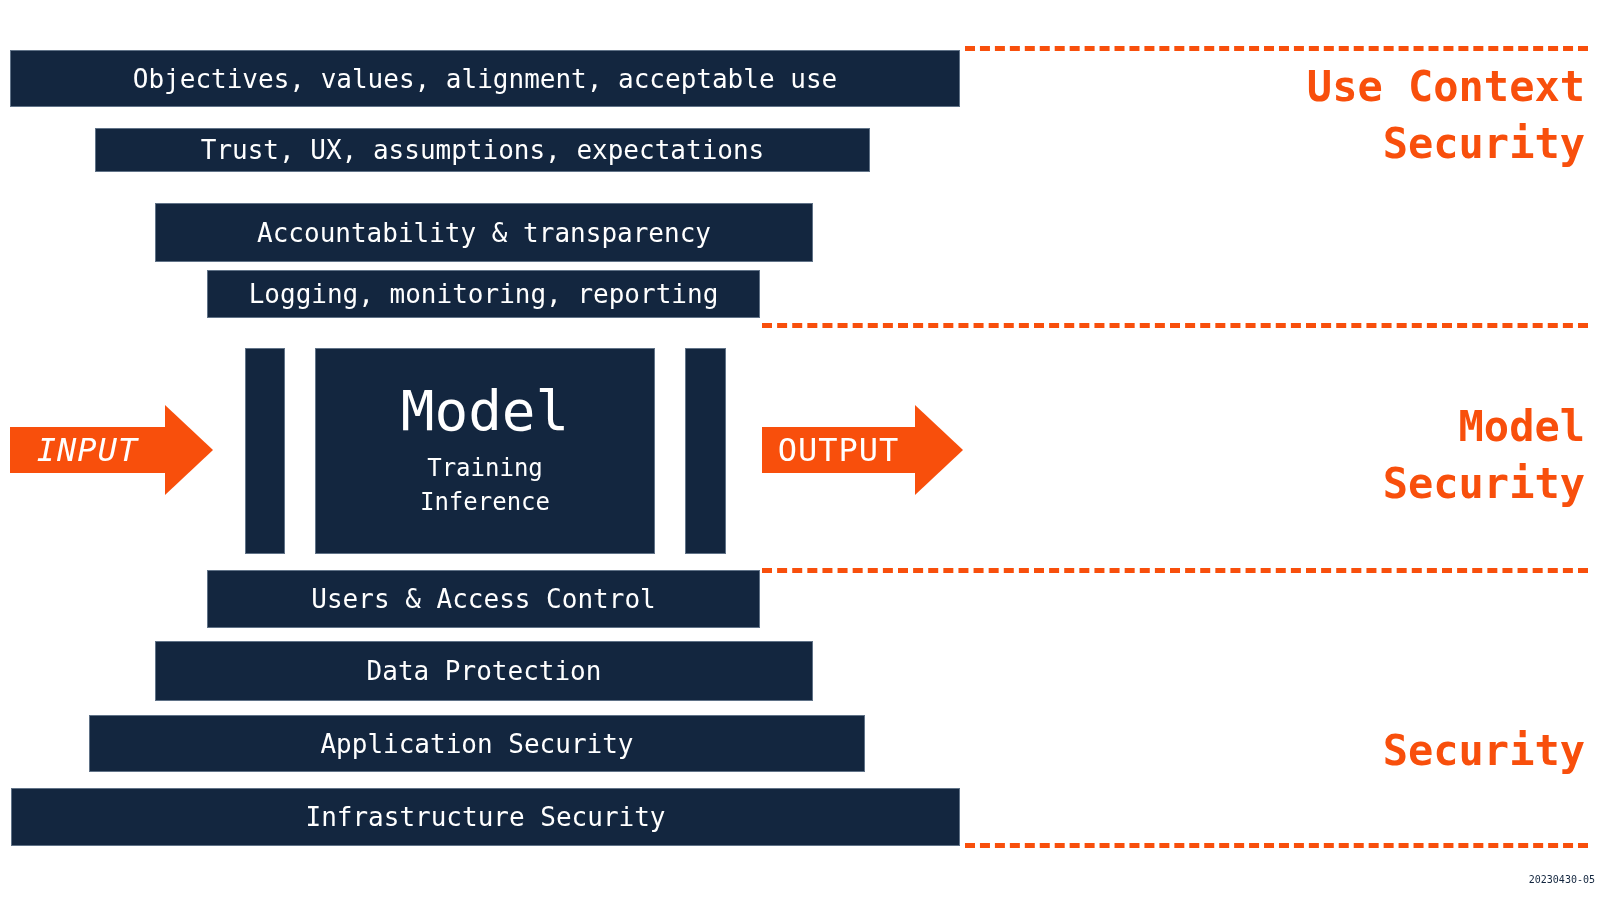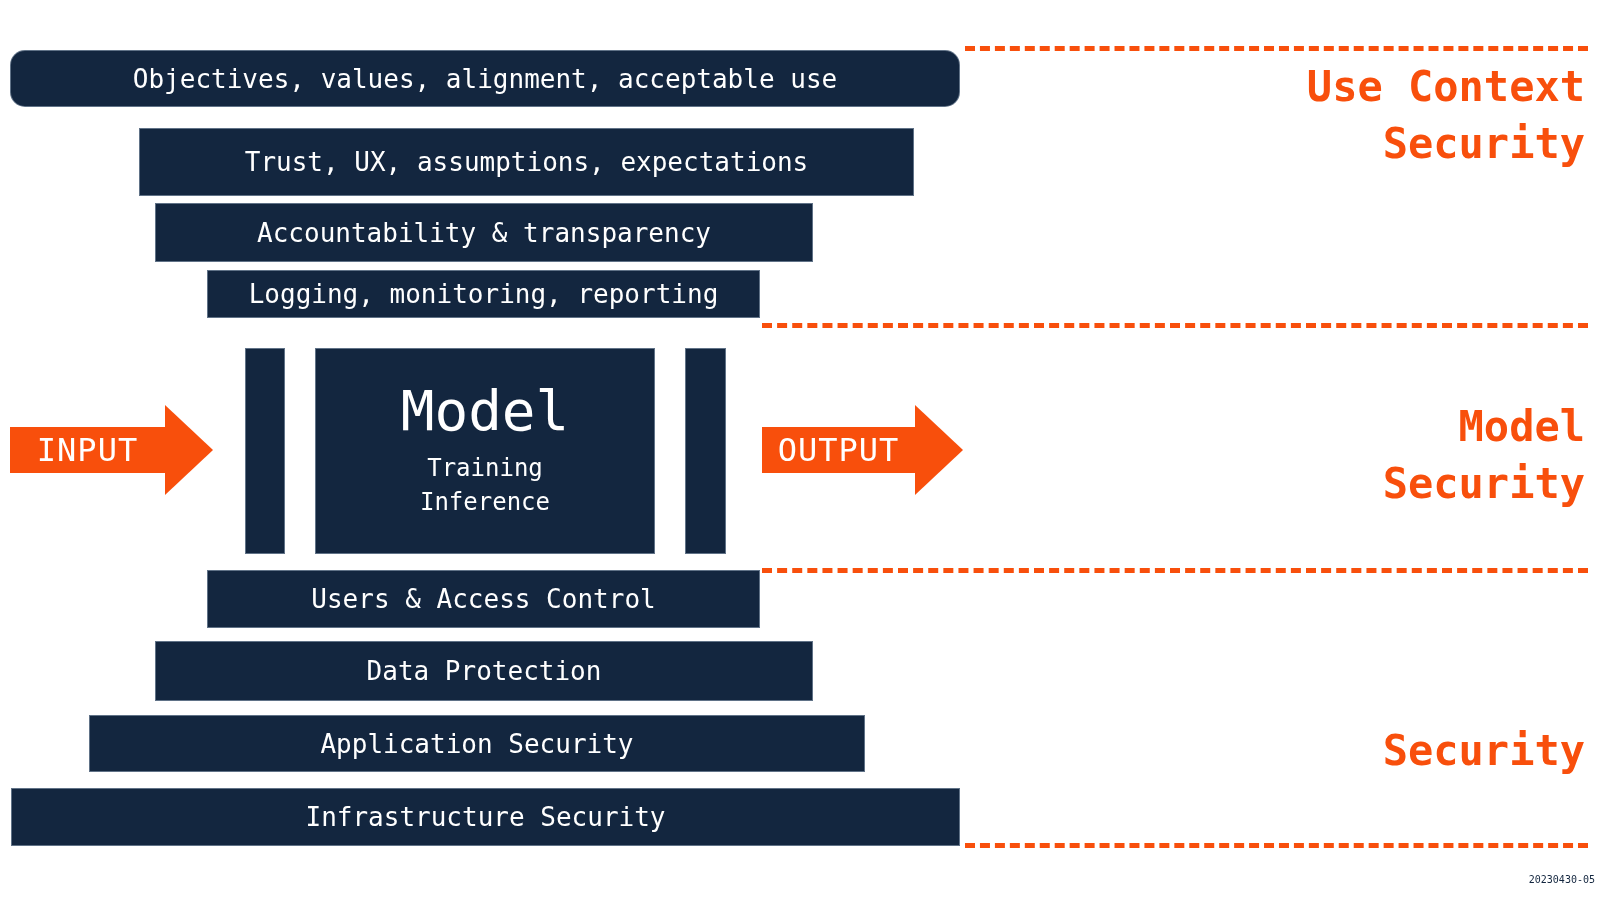--- a/index.html
+++ b/index.html
@@ -77,35 +77,35 @@
 </head>
 <body>
 
 <div class="canvas">
 
   <div class="dash" style="left:965px;top:46px;width:623px;"></div>
   <div class="dash" style="left:762px;top:323px;width:826px;"></div>
   <div class="dash" style="left:762px;top:568px;width:826px;"></div>
   <div class="dash" style="left:965px;top:843px;width:623px;"></div>
 
-  <div class="bar" style="left:10px;top:50px;width:950px;height:57px;border-radius:15px;">
+  <div class="bar" style="left:10px;top:50px;width:950px;height:57px;">
     <span>Objectives, values, alignment, acceptable use</span>
   </div>
-  <div class="bar" style="left:95px;top:128px;width:775px;height:68px;margin-left:44px;">
+  <div class="bar" style="left:95px;top:128px;width:775px;height:44px;">
     <span>Trust, UX, assumptions, expectations</span>
   </div>
   <div class="bar" style="left:155px;top:203px;width:658px;height:59px;">
     <span>Accountability &amp; transparency</span>
   </div>
   <div class="bar" style="left:207px;top:270px;width:553px;height:48px;">
     <span>Logging, monitoring, reporting</span>
   </div>
 
   <div class="arrow" style="left:10px;top:405px;width:213px;">
-    <div class="body" style="width:155px;">
+    <div class="body" style="width:155px;font-style:italic;">
       <span>INPUT</span>
     </div>
     <div class="head" style="left:155px;"></div>
   </div>
 
   <div class="vbar" style="left:245px;top:348px;width:40px;height:206px;"></div>
 
   <div class="model-box" style="left:315px;top:348px;width:340px;height:206px;">
     <div class="model-title">Model</div>
     <div class="model-sub">Training</div>

